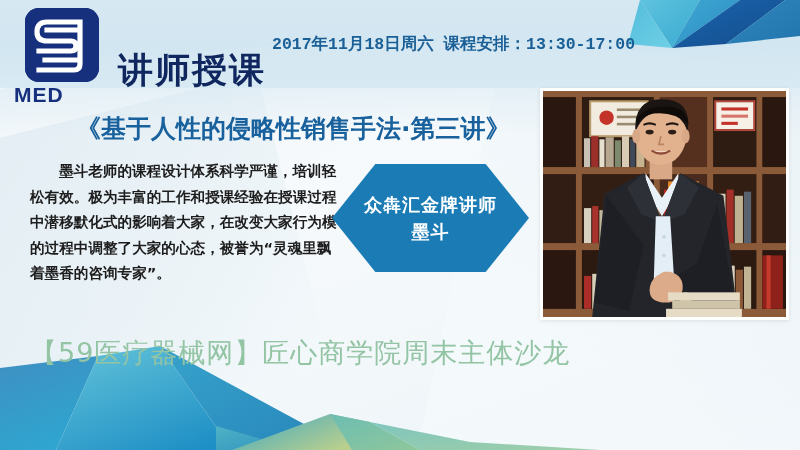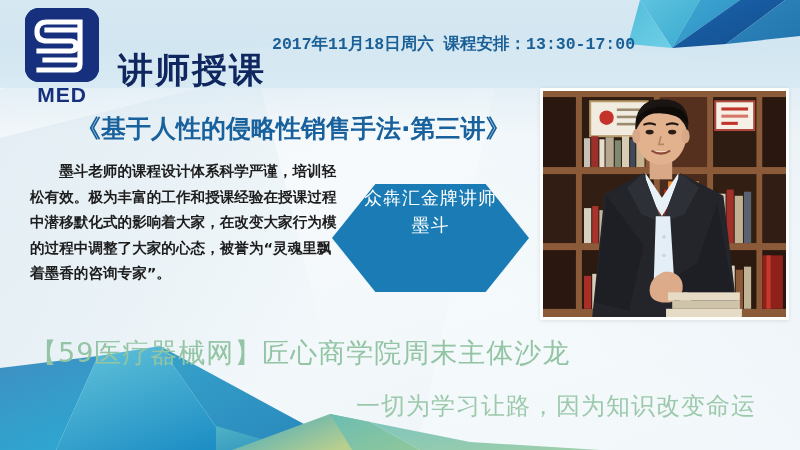--- a/index.html
+++ b/index.html
@@ -67,21 +67,20 @@
 
   
   .fan-bl { position: absolute; bottom: 0; left: 0; width: 600px; height: 120px; z-index: 3; }
 
   
   .logo-wrap {
     position: absolute;
     left: 14px; top: 8px;
     width: 96px;
     z-index: 6;
-    text-align: center;
   }
   .logo-mark {
     width: 74px; height: 74px;
     margin: 0 auto;
     background: #16307e;
     border-radius: 14px;
     position: relative;
   }
   .logo-text {
     margin-top: 1px;
@@ -140,32 +139,32 @@
     color: #1d1d1d;
     text-indent: 29px;
     text-align: left;
     z-index: 6;
     font-family: "DejaVu Sans", "Liberation Sans", sans-serif;
   }
 
   
   .hex-badge {
     position: absolute;
-    left: 332px; top: 184px;
+    left: 332px; top: 164px;
     width: 197px;
     height: 108px;
     background: #1b7cb5;
     clip-path: polygon(22% 0%, 78% 0%, 100% 50%, 78% 100%, 22% 100%, 0% 50%);
     z-index: 7;
     display: flex;
     flex-direction: column;
     align-items: center;
-    justify-content: flex-start;
+    justify-content: center;
     color: #ffffff;
-    font-weight: normal;
+    font-weight: bold;
     font-size: 18px;
     line-height: 27px;
     letter-spacing: 1px;
     font-family: "DejaVu Sans", "Liberation Sans", sans-serif;
   }
 
   
   .photo-frame {
     position: absolute;
     left: 540px; top: 88px;
@@ -450,15 +449,14 @@
         </g>
 
         <rect x="122" y="196" width="70" height="8" fill="#e6dcc6"></rect>
         <rect x="126" y="204" width="66" height="8" fill="#cfc3a9"></rect>
         <rect x="120" y="212" width="74" height="8" fill="#e6dcc6"></rect>
       </svg>
     </div>
   </div>
 
   <div class="green-line-1">【59医疗器械网】匠心商学院周末主体沙龙</div>
-  <div class="green-line-2">一切为学习让路，因为知识改变命运</div>
 
 </div>
 
 </body></html>

